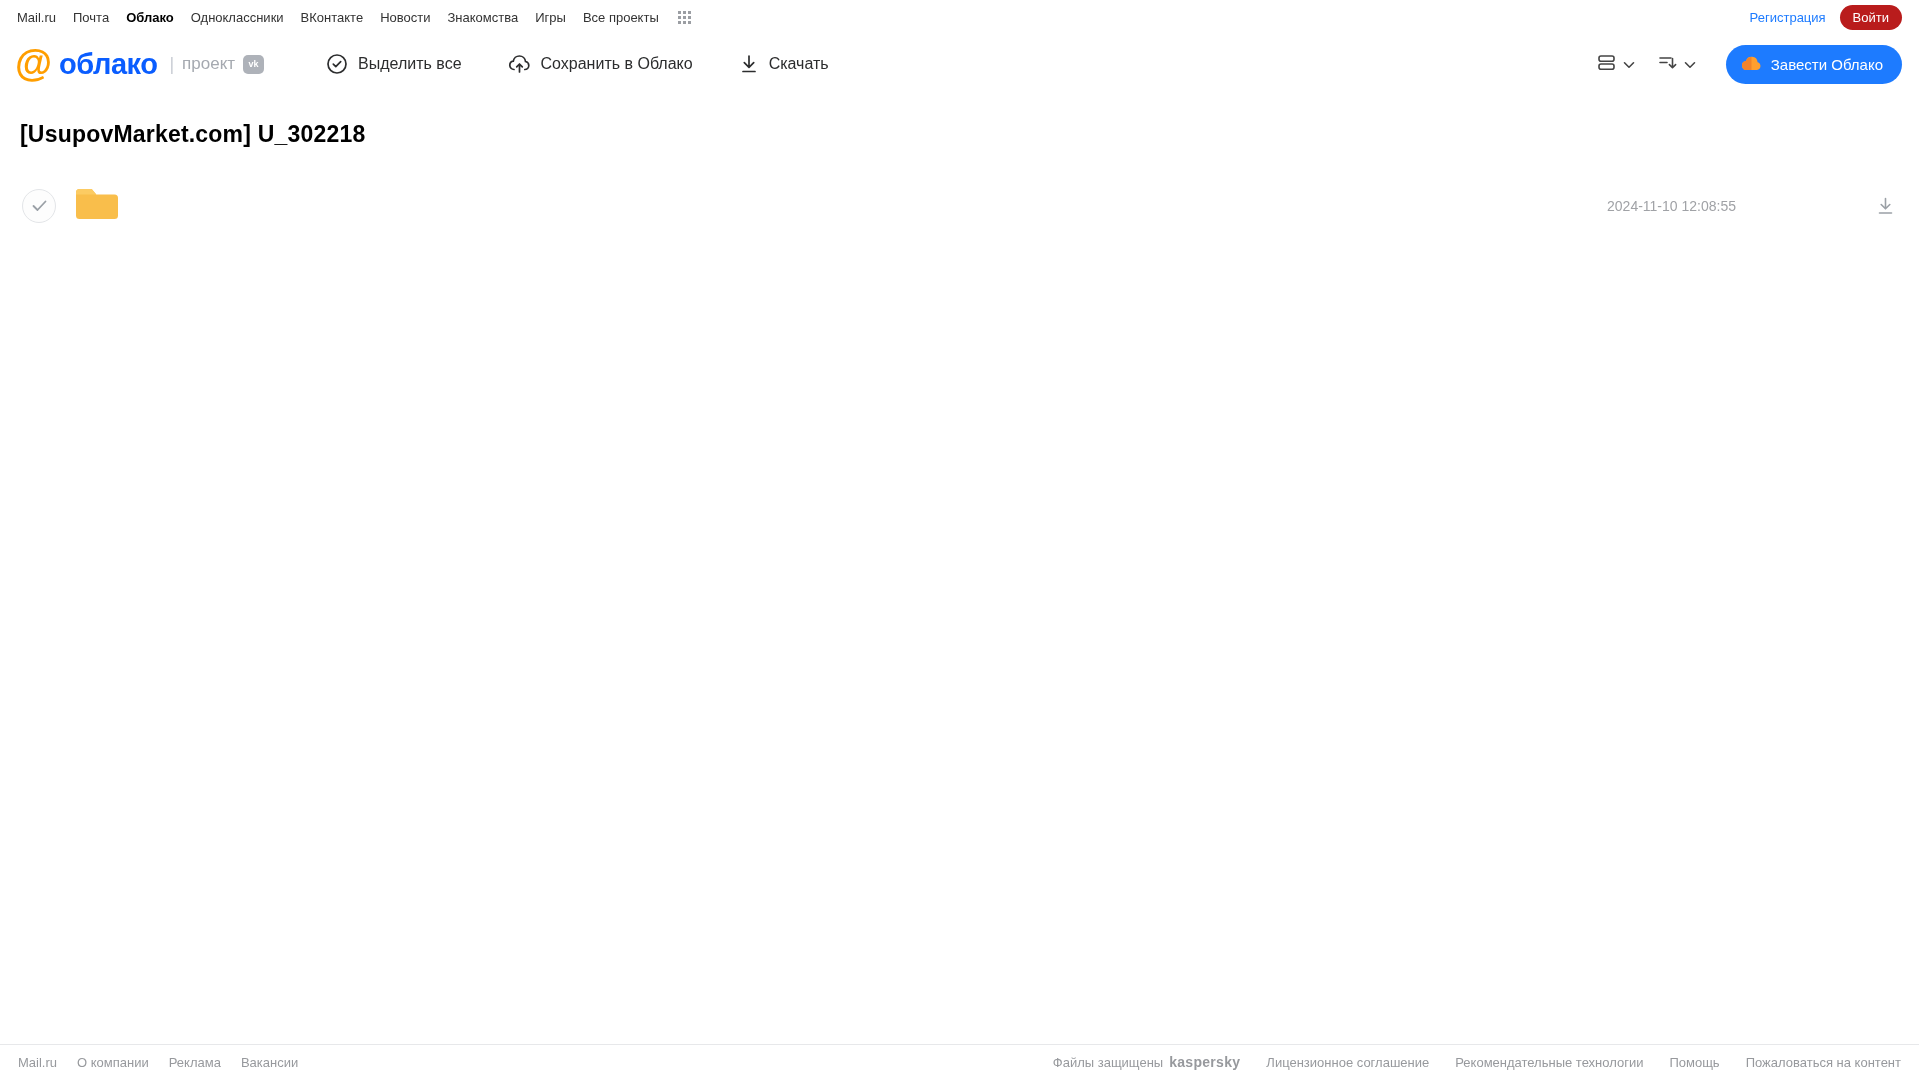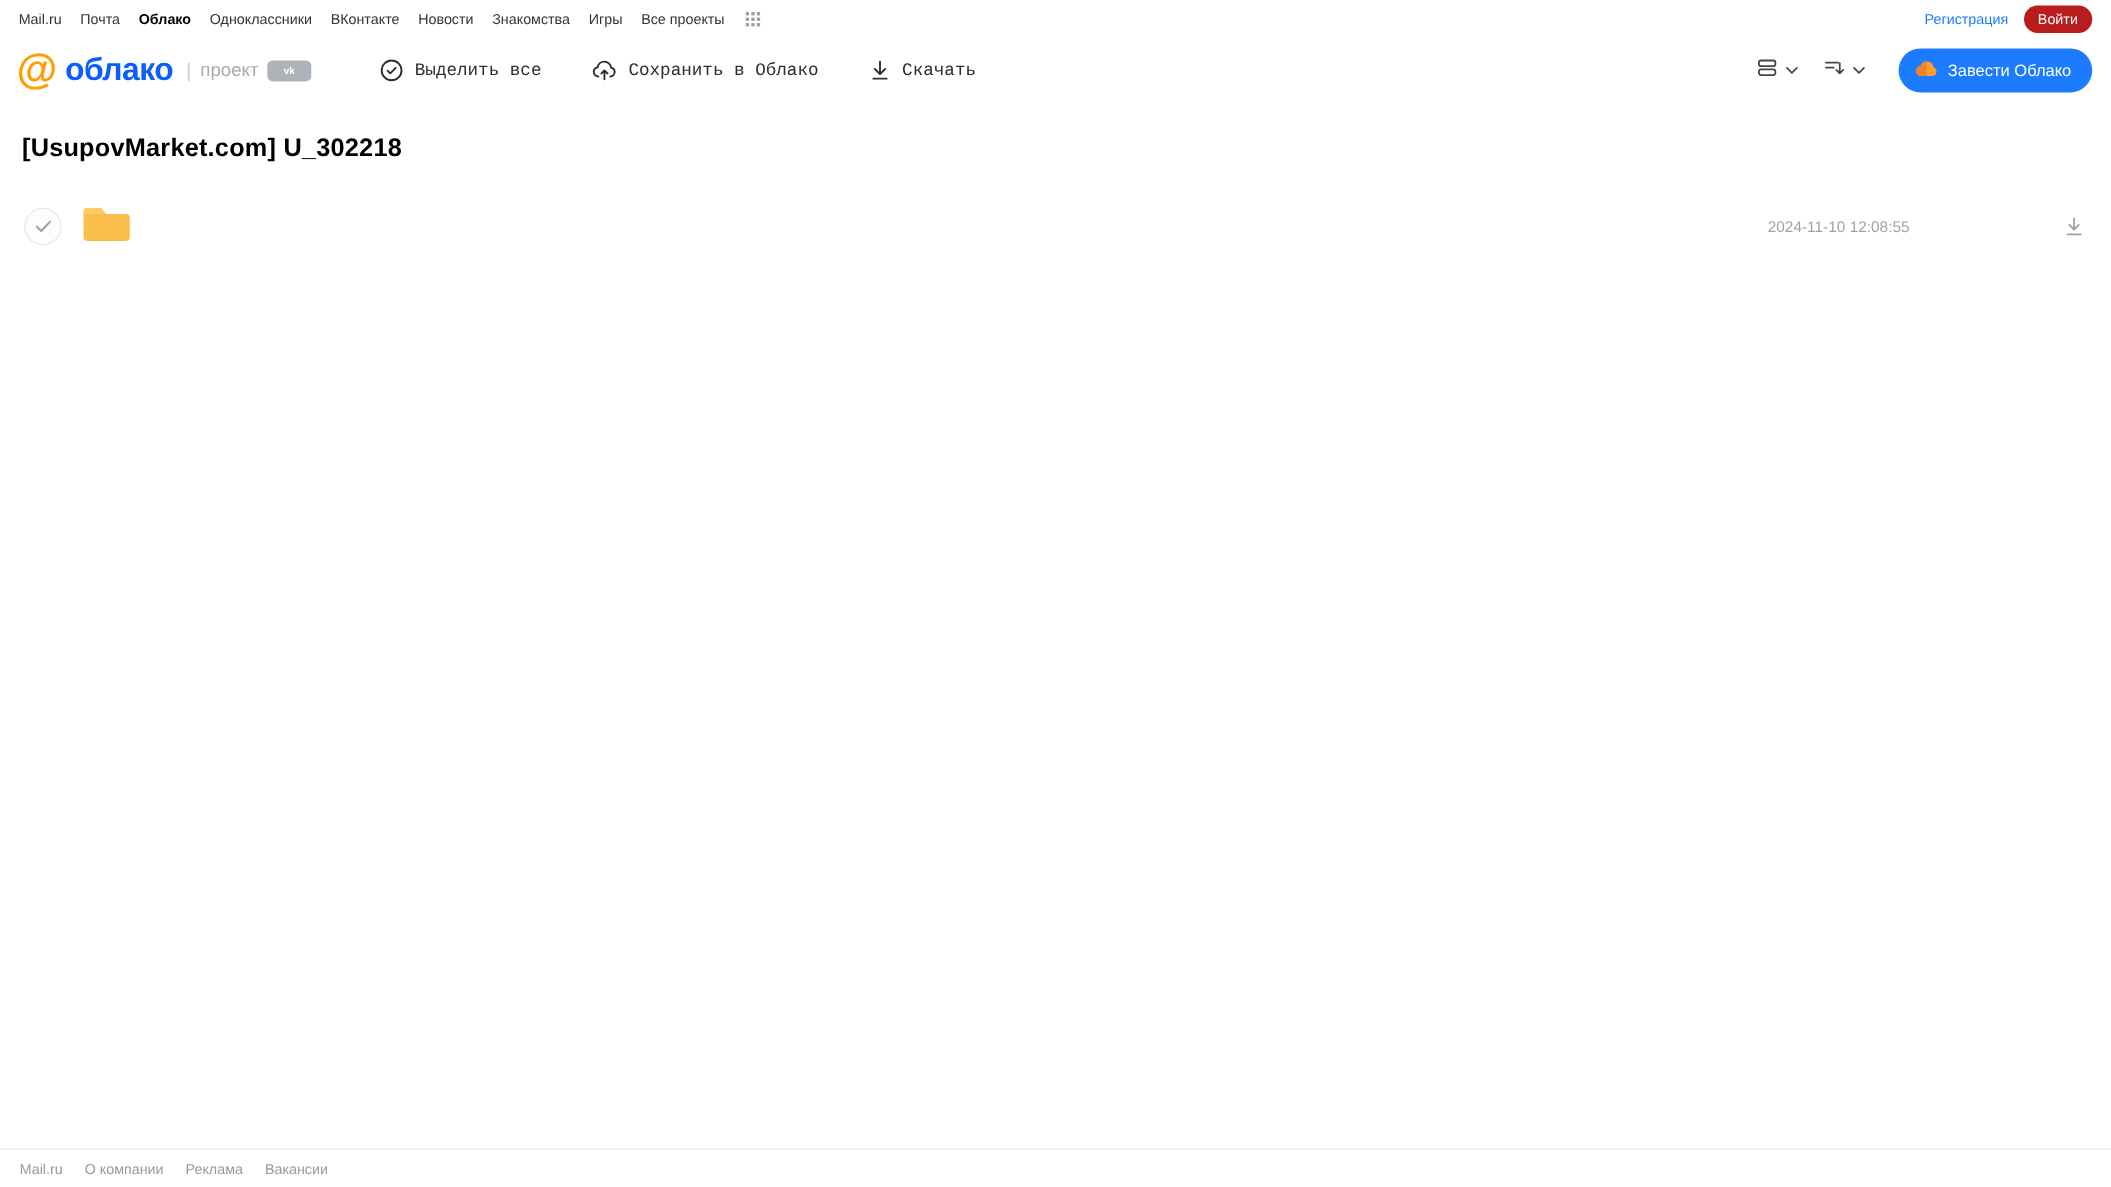--- a/index.html
+++ b/index.html
@@ -36,30 +36,30 @@
     display: flex; align-items: center;
     height: 60px; padding: 0 17px 0 15px;
   }
   .logo { display: flex; align-items: center; gap: 7px; cursor: pointer; }
   .logo-at { color: #ff9e00; font-size: 38px; font-weight: 600; line-height: 1; margin-top: -3px; }
   .logo-word { color: #0a5dff; font-size: 29px; font-weight: bold; letter-spacing: -0.5px; }
   .proj { display: flex; align-items: center; gap: 8px; margin-left: 12px; }
   .proj-divider { color: #c9cdd4; font-size: 18px; font-weight: 300; }
   .proj-label { color: #a5a9b0; font-size: 17px; }
   .vk-badge {
-    width: 40px; height: 19px; border-radius: 5px; background: #aeb2b9;
+    width: 21px; height: 19px; border-radius: 5px; background: #aeb2b9;
     color: #fff; font-size: 9px; font-weight: bold;
     display: flex; align-items: center; justify-content: center;
   }
 
   .toolbar { display: flex; align-items: center; gap: 46px; margin-left: 62px; }
   .tool-btn {
     display: flex; align-items: center; gap: 10px;
     font-size: 16px; color: #2c2d2e; cursor: pointer; background: none; border: none;
-    font-family: Liberation Mono, monospace;
+    font-family: Liberation Sans, sans-serif;
   }
   .tool-btn svg { display: block; }
 
   .header-right { margin-left: auto; display: flex; align-items: center; gap: 22px; }
   .icon-drop { display: flex; align-items: center; gap: 6px; cursor: pointer; }
   .create-btn {
     display: flex; align-items: center; gap: 9px;
     background: #1d7bff; color: #fff; border: none; cursor: pointer;
     font-size: 15px; font-family: inherit;
     padding: 10px 19px 10px 15px; border-radius: 22px; margin-left: 8px; text-align: center;
@@ -243,13 +243,23 @@
   </div>
 </main>
 
 <footer class="footer">
   <div class="footer-left">
     <a>Mail.ru</a>
     <a>О компании</a>
     <a>Реклама</a>
     <a>Вакансии</a>
   </div>
+  <div class="footer-right">
+    <span class="kasp-wrap">
+      <span>Файлы защищены</span>
+      <a class="kaspersky">kaspersky</a>
+    </span>
+    <a>Лицензионное соглашение</a>
+    <a>Рекомендательные технологии</a>
+    <a>Помощь</a>
+    <a>Пожаловаться на контент</a>
+  </div>
 </footer>
 
 </body></html>

